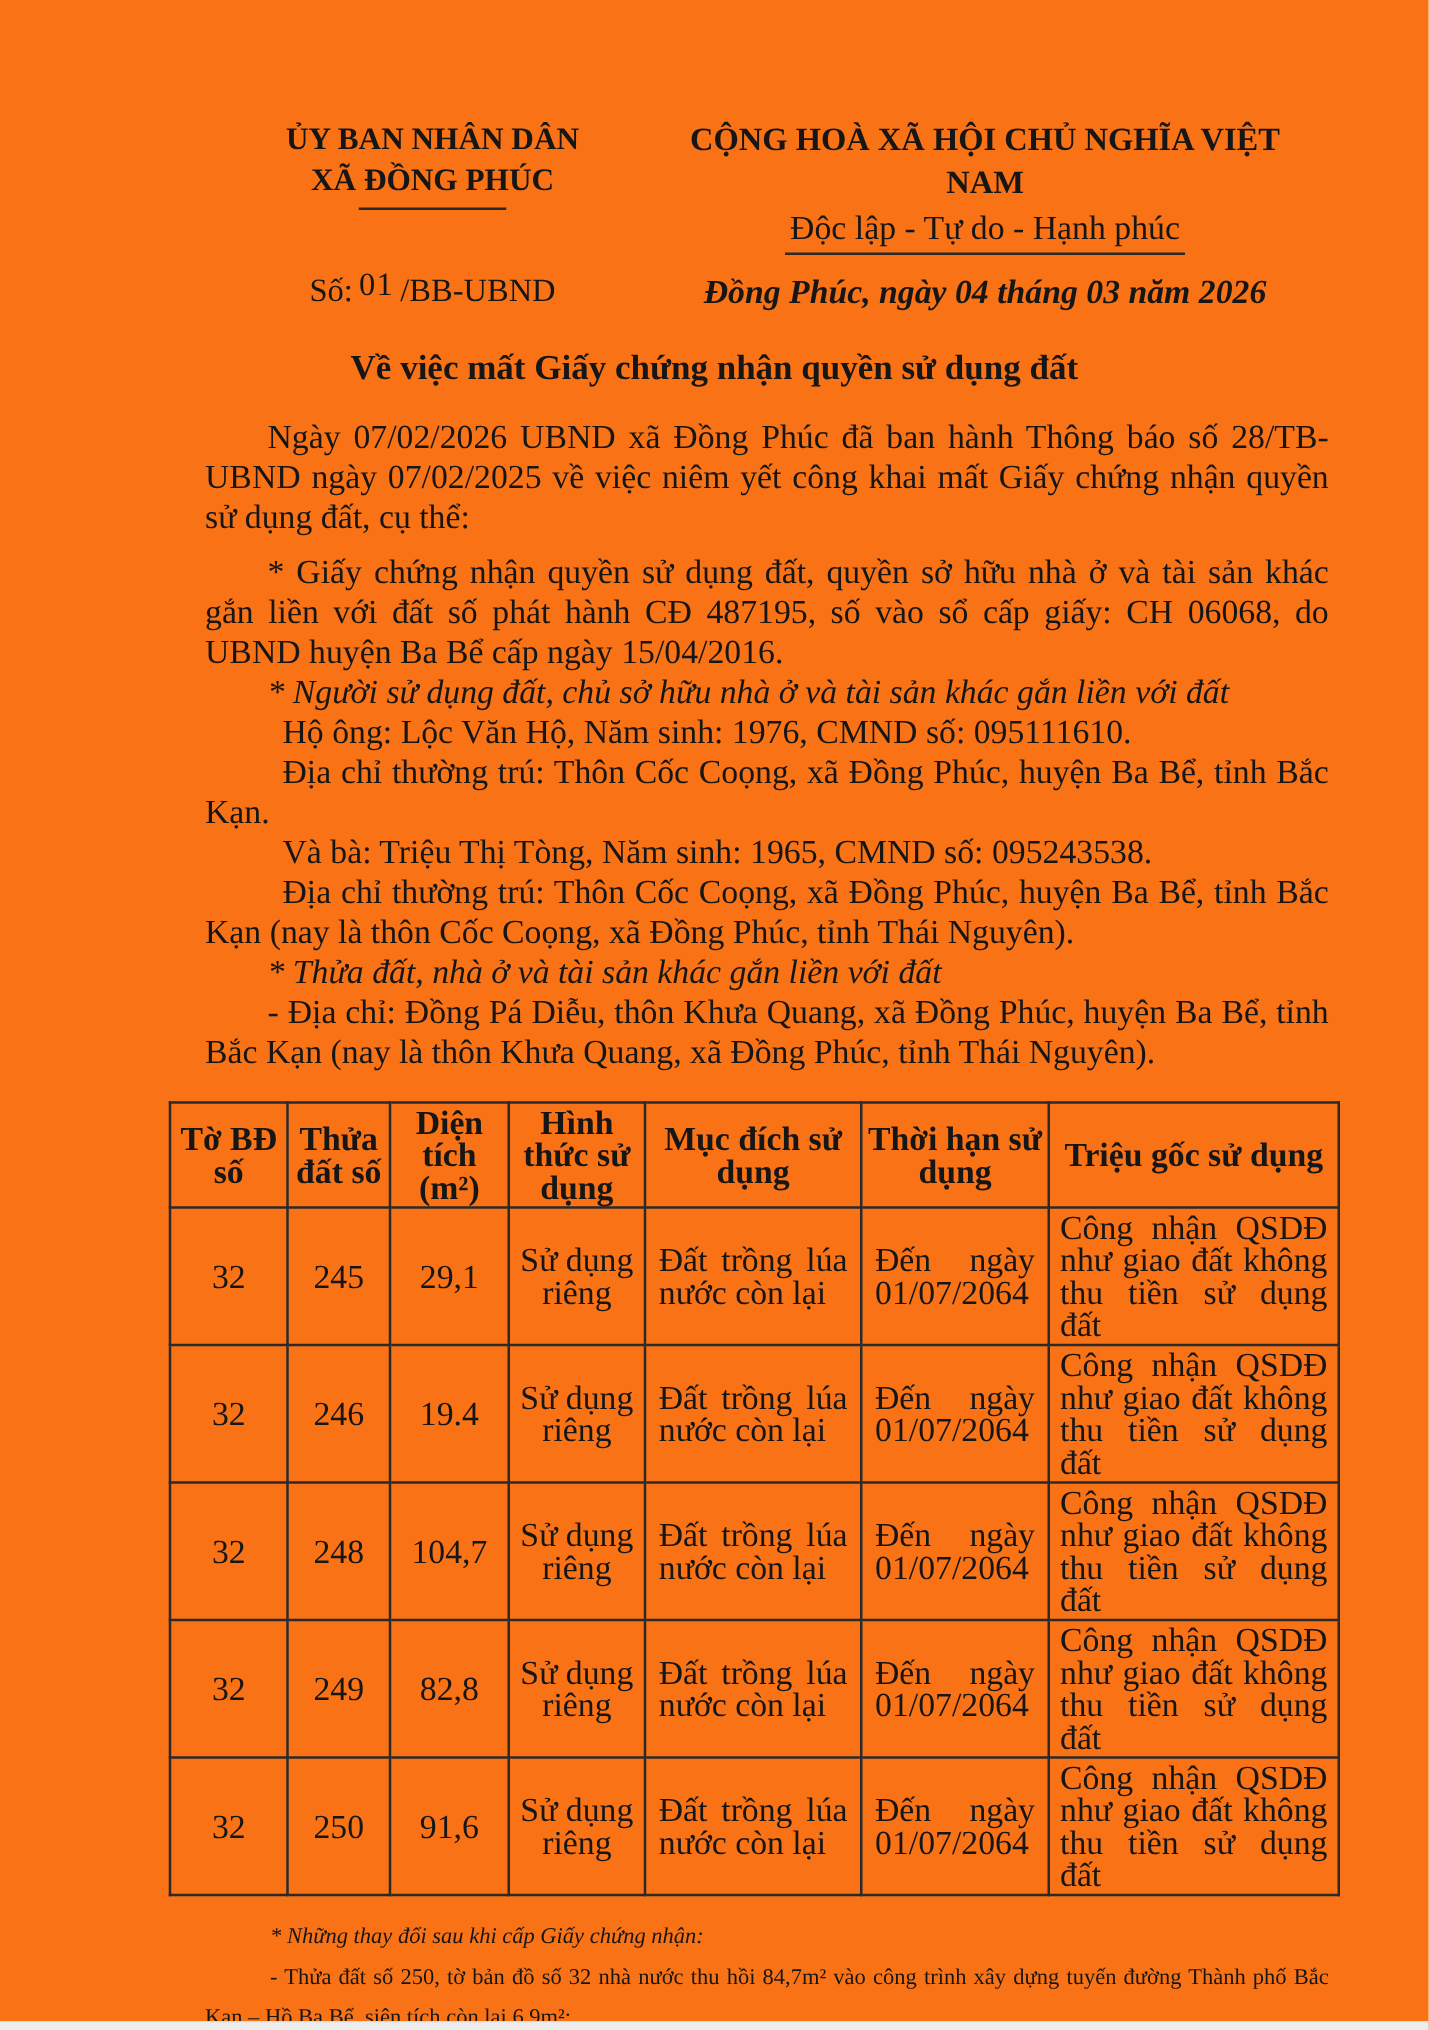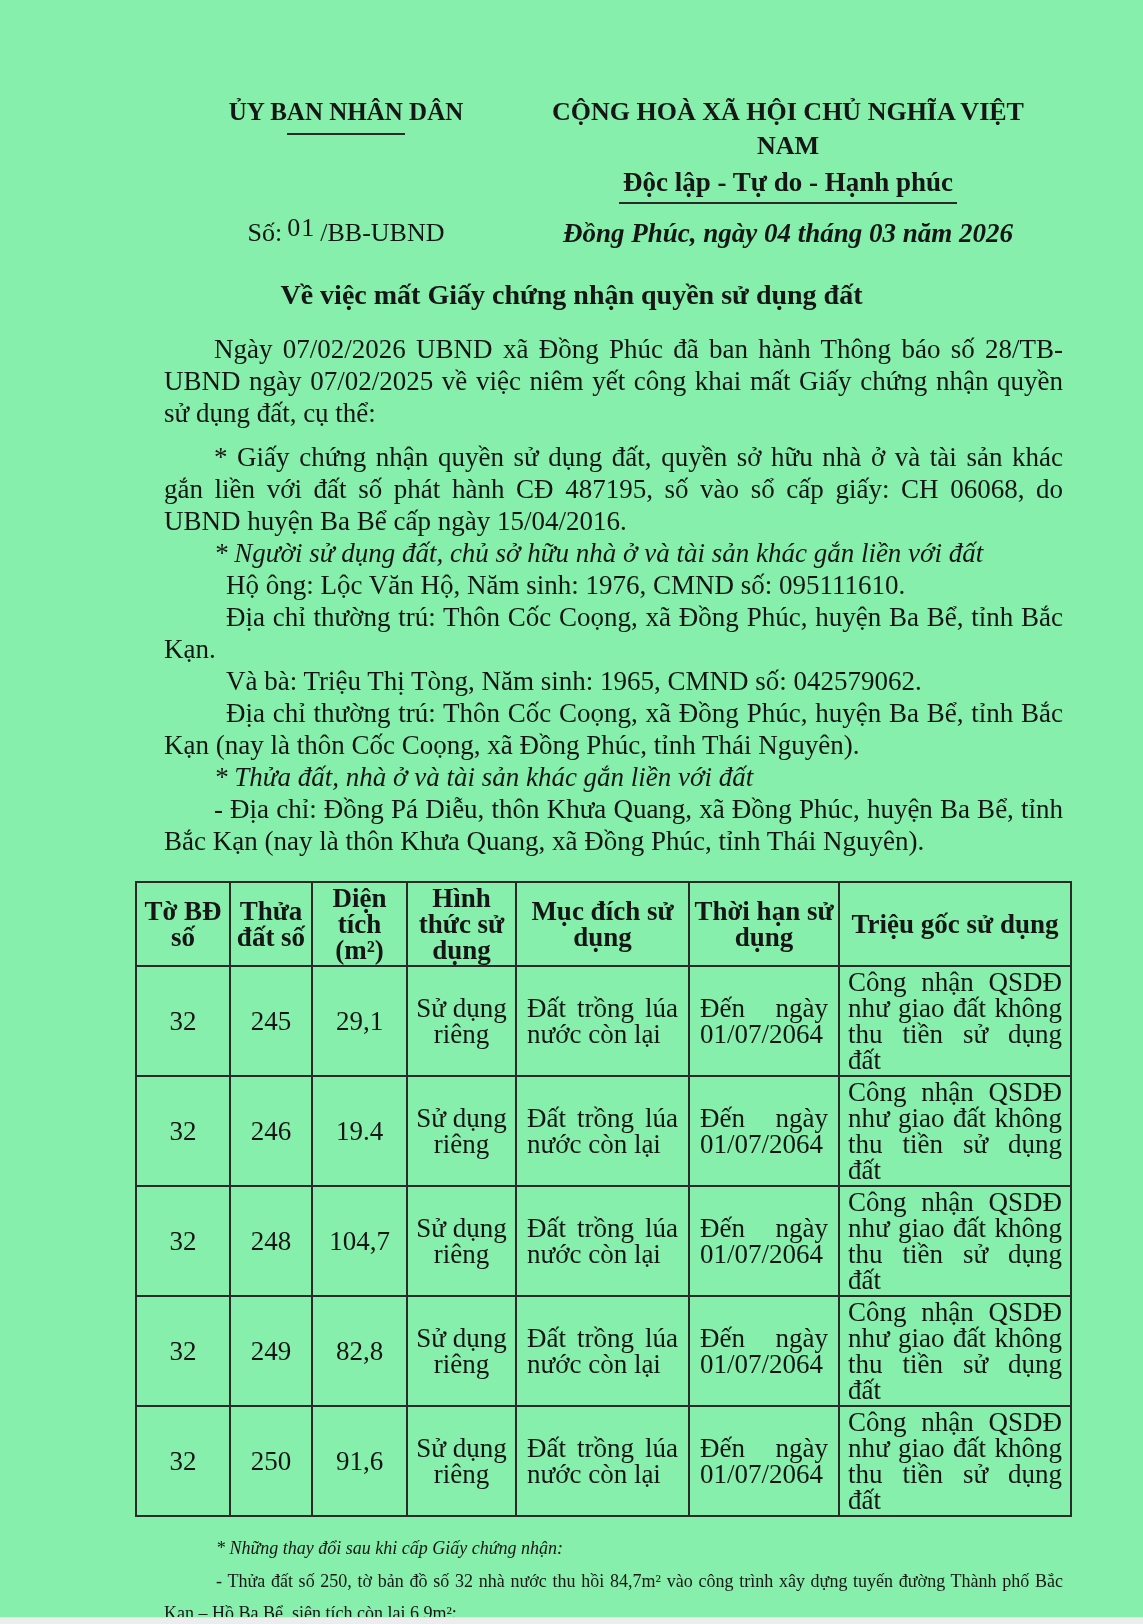--- a/index.html
+++ b/index.html
@@ -1,21 +1,21 @@
 <!DOCTYPE html>
 <html><head>
 <meta charset="utf-8">
 <style>
   * { margin: 0; padding: 0; box-sizing: border-box; }
   html, body { background: #ffffff; }
   .page {
     position: relative;
     width: 1143px;
     height: 1624px;
-    background: #86efac;
+    background: #f97316;
     font-family: "Liberation Serif", "DejaVu Serif", serif;
     color: #161616;
     overflow: hidden;
   }
   .doc { padding-top: 95px; }
 
   
   .header-row { display: flex; align-items: flex-start; }
   .header-left {
     margin-left: 222px;
@@ -30,21 +30,21 @@
     margin: 5px auto 0 auto;
   }
   .header-right {
     margin-left: 68px;
     width: 500px;
     text-align: center;
   }
   .national-name { font-weight: bold; font-size: 26px; line-height: 34px; }
   .national-motto {
     display: inline-block;
-    font-weight: bold; font-size: 27px; line-height: 34px;
+    font-weight: normal; font-size: 27px; line-height: 34px;
     border-bottom: 2px solid #2a2a2a;
     padding: 0 4px 3px 4px;
     margin-top: 2px;
   }
 
   
   .meta-row { display: flex; align-items: center; margin-top: 12px; }
   .doc-number {
     margin-left: 222px; width: 248px;
     text-align: center; font-size: 26px; line-height: 34px;
@@ -121,20 +121,21 @@
 </style>
 </head>
 <body>
 
 <div class="page">
   <div class="doc">
 
     <div class="header-row">
       <div class="header-left">
         <div>ỦY BAN NHÂN DÂN</div>
+        <div>XÃ ĐỒNG PHÚC</div>
         <div class="org-underline"></div>
       </div>
       <div class="header-right">
         <div class="national-name">CỘNG HOÀ XÃ HỘI CHỦ NGHĨA VIỆT NAM</div>
         <div class="national-motto">Độc lập - Tự do - Hạnh phúc</div>
       </div>
     </div>
 
     <div class="meta-row">
       <div class="doc-number">
@@ -146,21 +147,21 @@
     <div class="title-block">
       <div class="title-sub">Về việc mất Giấy chứng nhận quyền sử dụng đất</div>
     </div>
 
     <div class="body-text">
       <p class="gap-after">Ngày 07/02/2026 UBND xã Đồng Phúc đã ban hành Thông báo số 28/TB-UBND ngày 07/02/2025 về việc niêm yết công khai mất Giấy chứng nhận quyền sử dụng đất, cụ thể:</p>
       <p>* Giấy chứng nhận quyền sử dụng đất, quyền sở hữu nhà ở và tài sản khác gắn liền với đất số phát hành CĐ 487195, số vào sổ cấp giấy: CH 06068, do UBND huyện Ba Bể cấp ngày 15/04/2016.</p>
       <p class="italic">* Người sử dụng đất, chủ sở hữu nhà ở và tài sản khác gắn liền với đất</p>
       <p class="indent-lg">Hộ ông: Lộc Văn Hộ, Năm sinh: 1976, CMND số: 095111610.</p>
       <p class="indent-lg">Địa chỉ thường trú: Thôn Cốc Coọng, xã Đồng Phúc, huyện Ba Bể, tỉnh Bắc Kạn.</p>
-      <p class="indent-lg">Và bà: Triệu Thị Tòng, Năm sinh: 1965, CMND số: 042579062.</p>
+      <p class="indent-lg">Và bà: Triệu Thị Tòng, Năm sinh: 1965, CMND số: 095243538.</p>
       <p class="indent-lg">Địa chỉ thường trú: Thôn Cốc Coọng, xã Đồng Phúc, huyện Ba Bể, tỉnh Bắc Kạn (nay là thôn Cốc Coọng, xã Đồng Phúc, tỉnh Thái Nguyên).</p>
       <p class="italic">* Thửa đất, nhà ở và tài sản khác gắn liền với đất</p>
       <p>- Địa chỉ: Đồng Pá Diễu, thôn Khưa Quang, xã Đồng Phúc, huyện Ba Bể, tỉnh Bắc Kạn (nay là thôn Khưa Quang, xã Đồng Phúc, tỉnh Thái Nguyên).</p>
     </div>
 
     <table class="land-table">
       <colgroup>
         <col class="col-0">
           <col class="col-1">
           <col class="col-2">

